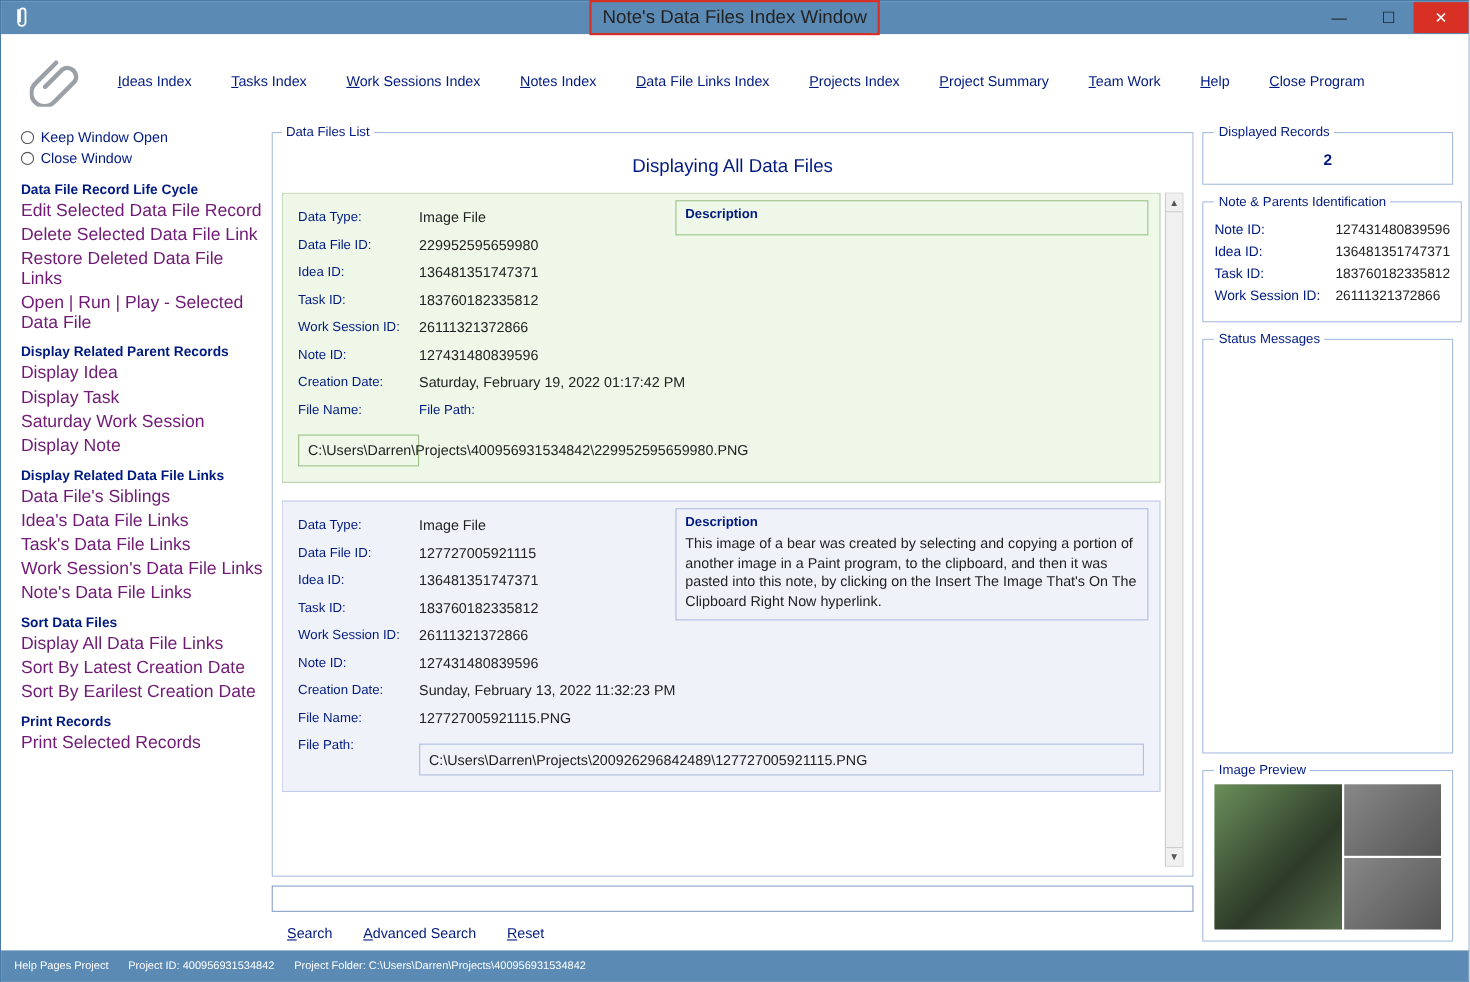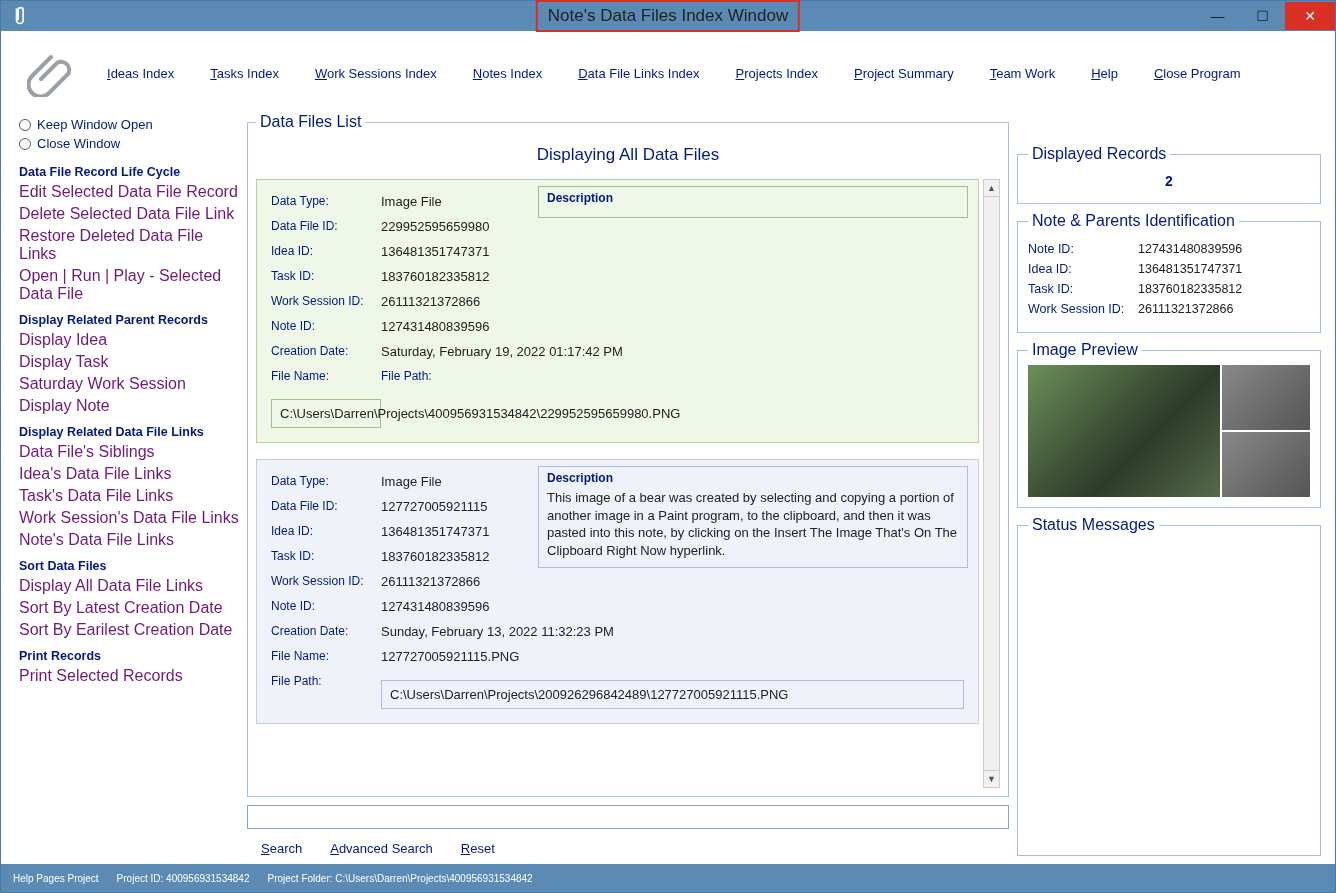--- a/index.html
+++ b/index.html
@@ -20,21 +20,21 @@
 .menu-item u { text-decoration: underline; }
 .body-row { flex: 1; display: flex; gap: 8px; padding: 0 8px 8px 12px; overflow: hidden; }
 .sidebar { width: 220px; padding-top: 4px; }
 .radio-group { margin-bottom: 14px; }
 .radio-row { display: flex; align-items: center; gap: 6px; color: #001a80; margin-bottom: 4px; cursor: pointer; }
 .radio { width: 12px; height: 12px; border: 1px solid #555; border-radius: 50%; display: inline-block; }
 .section-head { color: #001a80; font-weight: bold; font-size: 12.5px; margin: 10px 0 4px 0; }
 .side-link { color: #701a75; font-size: 16px; margin: 4px 0; cursor: pointer; }
 .main-col { flex: 1; display: flex; flex-direction: column; }
 fieldset.data-files { border: 1px solid #a7bde0; padding: 6px 8px 8px 8px; flex: 1; position: relative; display: flex; flex-direction: column; }
-fieldset legend { color: #001a80; font-size: 16px; padding: 0 4px; }
+fieldset legend { color: #001a80; font-size: 12px; padding: 0 4px; }
 .list-title { text-align: center; color: #001a80; font-size: 17px; padding: 8px 0 14px 0; }
 .scroll-wrap { flex: 1; display: flex; overflow: hidden; }
 .cards { flex: 1; overflow: hidden; padding-right: 4px; }
 .scrollbar { width: 17px; background: #f0f0f0; border: 1px solid #ccc; display: flex; flex-direction: column; }
 .scroll-arrow { height: 17px; background: #f0f0f0; display: flex; align-items: center; justify-content: center; font-size: 9px; color: #555; border-bottom: 1px solid #ccc; }
 .scroll-arrow.bot { border-bottom: none; border-top: 1px solid #ccc; }
 .scroll-track { flex: 1; position: relative; }
 .card { border: 1px solid #b8d0a8; background: #eef7e8; padding: 14px 14px 14px 14px; margin-bottom: 16px; position: relative; }
 .card.alt { border: 1px solid #c4cce8; background: #f0f2fa; }
 .card-grid { display: grid; grid-template-columns: 110px 1fr; row-gap: 10px; }
@@ -43,21 +43,21 @@
 .desc-box { position: absolute; top: 6px; right: 10px; width: 430px; border: 1px solid #9fc089; background: #eef7e8; padding: 4px 8px 8px 8px; }
 .card.alt .desc-box { border: 1px solid #b0bce0; background: #f0f2fa; }
 .desc-box .dlbl { color: #001a80; font-size: 12px; font-weight: bold; margin-bottom: 4px; }
 .desc-box .dtxt { color: #222; font-size: 13px; line-height: 1.35; }
 .file-path { border: 1px solid #9fc089; background: #eef7e8; padding: 6px 8px; margin-top: 6px; }
 .card.alt .file-path { border: 1px solid #b0bce0; background: #f0f2fa; }
 .search-row { padding: 8px 0 4px 0; }
 .search-input { width: 100%; height: 24px; border: 1px solid #8aa0c8; padding: 2px 6px; font-size: 13px; }
 .search-links { display: flex; gap: 28px; padding: 8px 0 0 14px; }
 .search-links span { color: #001a80; cursor: pointer; }
-.right-col { width: 304px; display: flex; flex-direction: column; gap: 8px; margin-top: 32px; }
+.right-col { width: 228px; display: flex; flex-direction: column; gap: 8px; }
 fieldset.rbox { border: 1px solid #a7bde0; padding: 6px 10px 10px 10px; }
 .rec-count { text-align: center; font-weight: bold; color: #001a80; font-size: 14px; padding: 4px 0; }
 .id-row { display: flex; margin: 6px 0; }
 .id-row .lbl { color: #001a80; flex: 0 0 110px; font-size: 12.5px; }
 .id-row .val { color: #222; font-size: 12.5px; }
 .preview-imgs { display: flex; gap: 2px; height: 132px; }
 .pimg { background: linear-gradient(135deg,#6a8f5a,#2d3a28 60%,#556b4a); flex: 1; }
 .pimg-col { display: flex; flex-direction: column; gap: 2px; width: 88px; }
 .pimg-col .pimg { flex: 1; background: linear-gradient(135deg,#888,#555); }
 .statusbar { height: 28px; background: #5b8bb4; color: #fff; display: flex; align-items: center; gap: 18px; padding: 0 12px; font-size: 10px; }
@@ -230,33 +230,33 @@
             </div>
           <div class="id-row">
               <span class="lbl">Task ID:</span>
               <span class="val">183760182335812</span>
             </div>
           <div class="id-row">
               <span class="lbl">Work Session ID:</span>
               <span class="val">26111321372866</span>
             </div>
         </fieldset>
+        <fieldset class="rbox" style="flex:1">
+          <legend>Status Messages</legend>
+        </fieldset>
         <fieldset class="rbox">
           <legend>Image Preview</legend>
           <div class="preview-imgs">
             <div class="pimg"></div>
             <div class="pimg-col">
               <div class="pimg"></div>
               <div class="pimg"></div>
             </div>
           </div>
         </fieldset>
-        <fieldset class="rbox" style="flex:1">
-          <legend>Status Messages</legend>
-        </fieldset>
       </div>
 
     </div>
   </div>
 
   <div class="statusbar">
     <span>Help Pages Project</span>
     <span>Project ID:  400956931534842</span>
     <span>Project Folder: C:\Users\Darren\Projects\400956931534842</span>
   </div>

